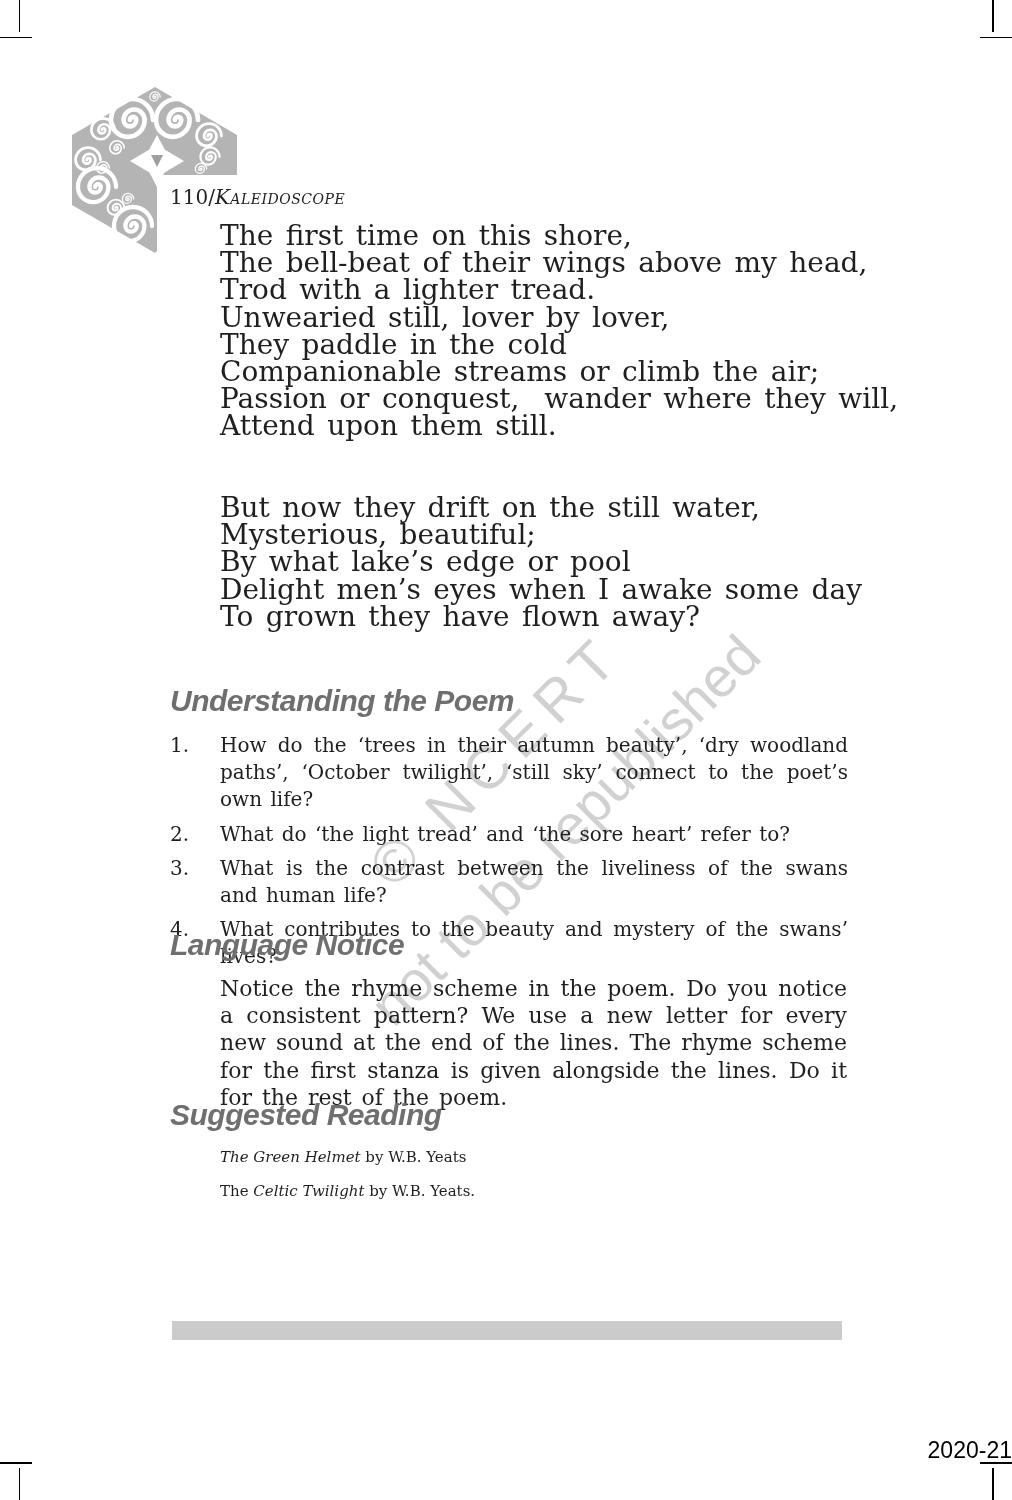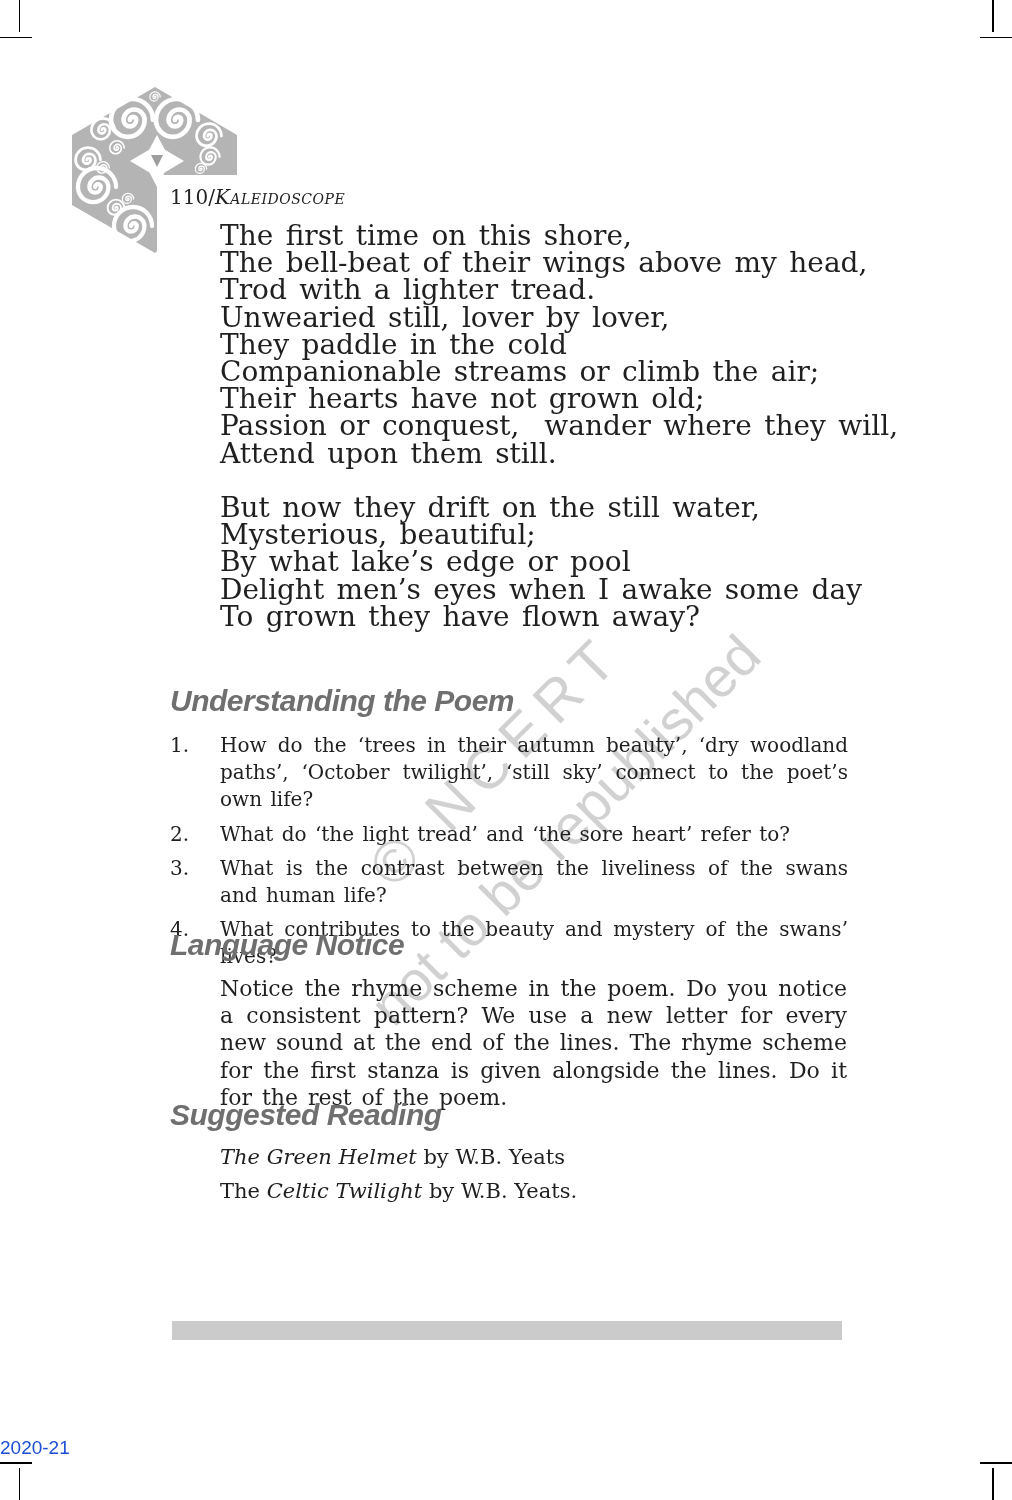--- a/index.html
+++ b/index.html
@@ -42,30 +42,30 @@
   .q-num { width:50px; flex:none; }
   .q-text { flex:1; text-align:justify; word-spacing:2px; }
 
   
   .ls-paragraph {
     position:absolute; left:220px; top:975px; width:627px;
     font-size:22px; line-height:27.2px; text-align:justify; word-spacing:3px; margin:0;
   }
 
   
-  .readings { position:absolute; left:220px; top:1144px; font-size:21px; }
+  .readings { position:absolute; left:220px; top:1144px; font-size:15px; }
   .reading-item { line-height:27px; margin-bottom:7px; white-space:nowrap; }
   .reading-item em { font-style:italic; }
 
   
   .bottom-bar { position:absolute; left:172px; top:1321px; width:670px; height:19px; background:#cbcbcb; }
   .footer-year {
     position:absolute; left:0; top:1437px; width:100%;
-    text-align:left; font-family:"Liberation Sans", sans-serif;
-    font-size:19px; color:#1d4ed8;
+    text-align:right; font-family:"Liberation Sans", sans-serif;
+    font-size:23px; color:#000000;
   }
 
   
   .watermark {
     position:absolute; left:240px; top:555px; width:580px; height:480px;
     display:flex; flex-direction:column; align-items:center; justify-content:center;
     transform:rotate(-45deg); z-index:1; pointer-events:none;
     font-family:"Liberation Sans", sans-serif; color:rgba(145,145,145,0.42);
   }
   .watermark .wm1 { font-size:58px; letter-spacing:10px; line-height:1; }
@@ -125,21 +125,20 @@
       <span>110/</span><span class="book-title">Kaleidoscope</span>
     </div>
 
     <div class="stanza stanza-1">
       <div class="poem-line">The first time on this shore,</div>
       <div class="poem-line">The bell-beat of their wings above my head,</div>
       <div class="poem-line">Trod with a lighter tread.</div>
       <div class="poem-line">Unwearied still, lover by lover,</div>
       <div class="poem-line">They paddle in the cold</div>
       <div class="poem-line">Companionable streams or climb the air;</div>
-      <div class="poem-line">Their hearts have not grown old;</div>
       <div class="poem-line">Passion or conquest,&nbsp; wander where they will,</div>
       <div class="poem-line">Attend upon them still.</div>
     </div>
 
     <div class="stanza stanza-2">
       <div class="poem-line">But now they drift on the still water,</div>
       <div class="poem-line">Mysterious, beautiful;</div>
       <div class="poem-line">By what lake’s edge or pool</div>
       <div class="poem-line">Delight men’s eyes when I awake some day</div>
       <div class="poem-line">To grown they have flown away?</div>

